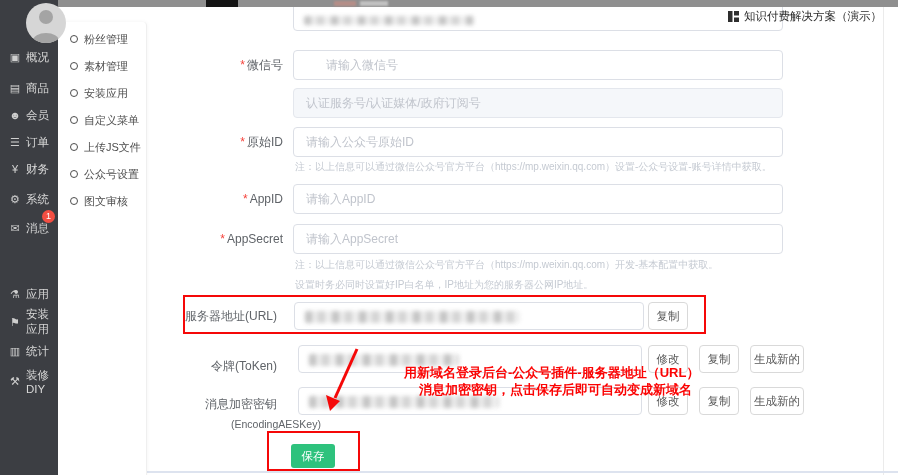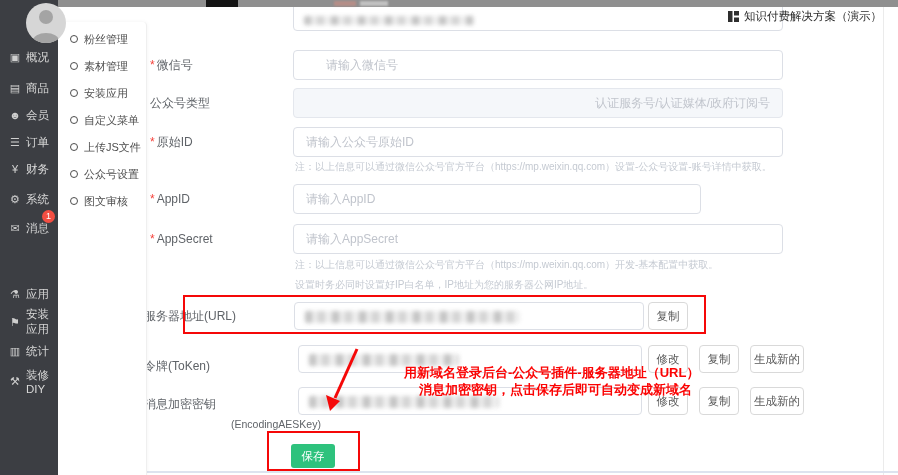--- a/index.html
+++ b/index.html
@@ -27,25 +27,25 @@
   .sub-item { display:flex; align-items:center; height:16px; margin:0 0 11px 12px; font-size:11px; color:#4d4d4d; cursor:pointer; white-space:nowrap; }
   .sub-bullet { width:8px; height:8px; border:1.5px solid #4d4d4d; border-radius:50%; margin-right:6px; flex:none; }
 
   
   .main { position:absolute; left:147px; top:0; right:0; bottom:0; background:#fff; z-index:1; }
   .right-border { position:absolute; left:736px; top:0; bottom:0; width:1px; background:#ebebeb; }
   .brand { position:absolute; top:9px; right:16px; display:flex; align-items:center; gap:5px; font-size:11.5px; color:#2b2b2b; z-index:10; }
   .bottom-line { position:absolute; left:0; right:0; top:471px; height:2px; background:#dde3ef; }
 
   
-  .flabel { position:absolute; width:133px; text-align:left; font-size:12px; color:#5f6368; line-height:30px; white-space:nowrap; }
+  .flabel { position:absolute; width:133px; text-align:right; font-size:12px; color:#5f6368; line-height:30px; white-space:nowrap; }
   .req { color:#f5423b; margin-right:2px; }
   .inp { position:absolute; height:30px; border:1px solid #dcdfe6; border-radius:4px; padding:0 12px; font-size:12px; color:#333; background:#fff; outline:none; font-family:"Liberation Sans",sans-serif; }
   .inp::placeholder { color:#c0c4cc; }
-  .inp.disabled { background:#f5f7fa; border-color:#e4e7ed; color:#404040;text-align:right; }
+  .inp.disabled { background:#f5f7fa; border-color:#e4e7ed; color:#404040; }
   .note { position:absolute; left:148px; font-size:10px; color:#c5cad2; white-space:nowrap; }
   .mini-inp { position:absolute; height:28px; border:1px solid #dcdfe6; border-radius:4px; background:#fff; }
   .blurbar { position:absolute; left:10px; top:8px; height:12px; border-radius:2px; opacity:.9;
              background:repeating-linear-gradient(90deg,#bdbdbd 0 7px,#e9e9e9 7px 13px,#cfcfcf 13px 20px,#ededed 20px 27px); filter:blur(2px); }
   .wbtn { position:absolute; height:28px; border:1px solid #d9d9d9; border-radius:4px; background:#fff; color:#595959; font-size:11.5px; text-align:center; line-height:26px; cursor:pointer; }
   .sublab { position:absolute; font-size:10.5px; color:#5f6368; white-space:nowrap; }
 
   
   .redbox { position:absolute; border:2px solid #f50808; z-index:11; pointer-events:none; }
   .ann { position:absolute; color:#fb0303; font-size:13px; font-weight:bold; white-space:nowrap; z-index:12; }
@@ -71,33 +71,32 @@
 
     <div class="mini-inp" style="left:146px; top:1px; width:490px; height:30px;">
       <div class="blurbar" style="top:14px; width:170px; height:9px;"></div>
     </div>
 
     <div class="flabel" style="left:3px; top:50px;">
       <span class="req">*</span><span>微信号</span>
     </div>
     <input class="inp" style="left: 146px; top: 50px; width: 490px; padding-left: 32px;" placeholder="请输入微信号">
 
-    <div class="flabel" style="left:3px; top:88px;">公众号类型</div>
     <input class="inp disabled" style="left: 146px; top: 88px; width: 490px;" disabled="" placeholder="认证服务号/认证媒体/政府订阅号">
 
     <div class="flabel" style="left:3px; top:127px;">
       <span class="req">*</span><span>原始ID</span>
     </div>
     <input class="inp" style="left: 146px; top: 127px; width: 490px;" placeholder="请输入公众号原始ID">
     <div class="note" style="top:160px;">注：以上信息可以通过微信公众号官方平台（https://mp.weixin.qq.com）设置-公众号设置-账号详情中获取。</div>
 
     <div class="flabel" style="left:3px; top:184px;">
       <span class="req">*</span><span>AppID</span>
     </div>
-    <input class="inp" style="left: 146px; top: 184px; width: 408px;" placeholder="请输入AppID">
+    <input class="inp" style="left: 146px; top: 184px; width: 490px;" placeholder="请输入AppID">
 
     <div class="flabel" style="left:3px; top:224px;">
       <span class="req">*</span><span>AppSecret</span>
     </div>
     <input class="inp" style="left: 146px; top: 224px; width: 490px;" placeholder="请输入AppSecret">
     <div class="note" style="top:258px;">注：以上信息可以通过微信公众号官方平台（https://mp.weixin.qq.com）开发-基本配置中获取。</div>
     <div class="note" style="top:278px;">设置时务必同时设置好IP白名单，IP地址为您的服务器公网IP地址。</div>
 
     <div class="flabel" style="left:-3px; top:302px; width:133px; line-height:28px;">服务器地址(URL)</div>
     <div class="mini-inp" style="left:147px; top:302px; width:350px;">

